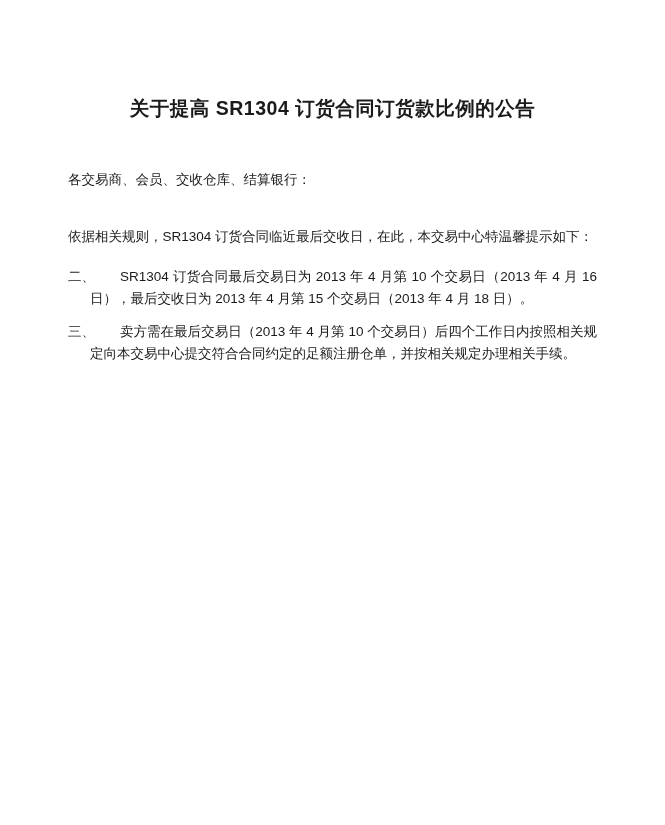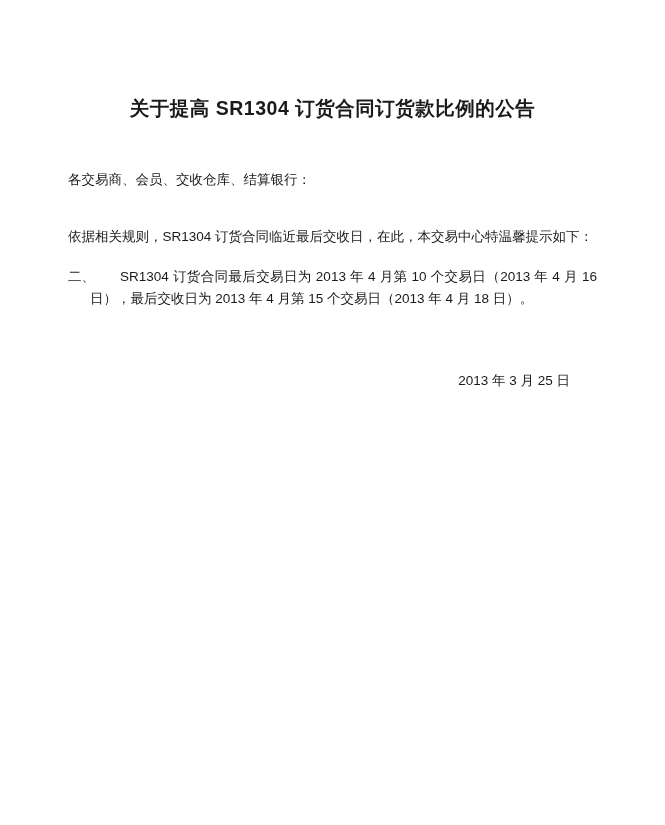--- a/index.html
+++ b/index.html
@@ -70,19 +70,21 @@
 
   <div class="intro">依据相关规则，SR1304 订货合同临近最后交收日，在此，本交易中心特温馨提示如下：</div>
 
   <div class="items">
 
 
     <div class="list-item">
       <span class="marker">二、</span><span>SR1304 订货合同最后交易日为 2013 年 4 月第 10 个交易日（2013 年 4 月 16 日），最后交收日为 2013 年 4 月第 15 个交易日（2013 年 4 月 18 日）。</span>
     </div>
 
+    <div class="list-item">
+      <span class="marker">三、</span><span>卖方需在最后交易日（2013 年 4 月第 10 个交易日）后四个工作日内按照相关规定向本交易中心提交符合合同约定的足额注册仓单，并按相关规定办理相关手续。</span>
+    </div>
 
   </div>
 
 
-  <div class="date">2013 年 3 月 25 日</div>
 
 </div>
 
 </body></html>

